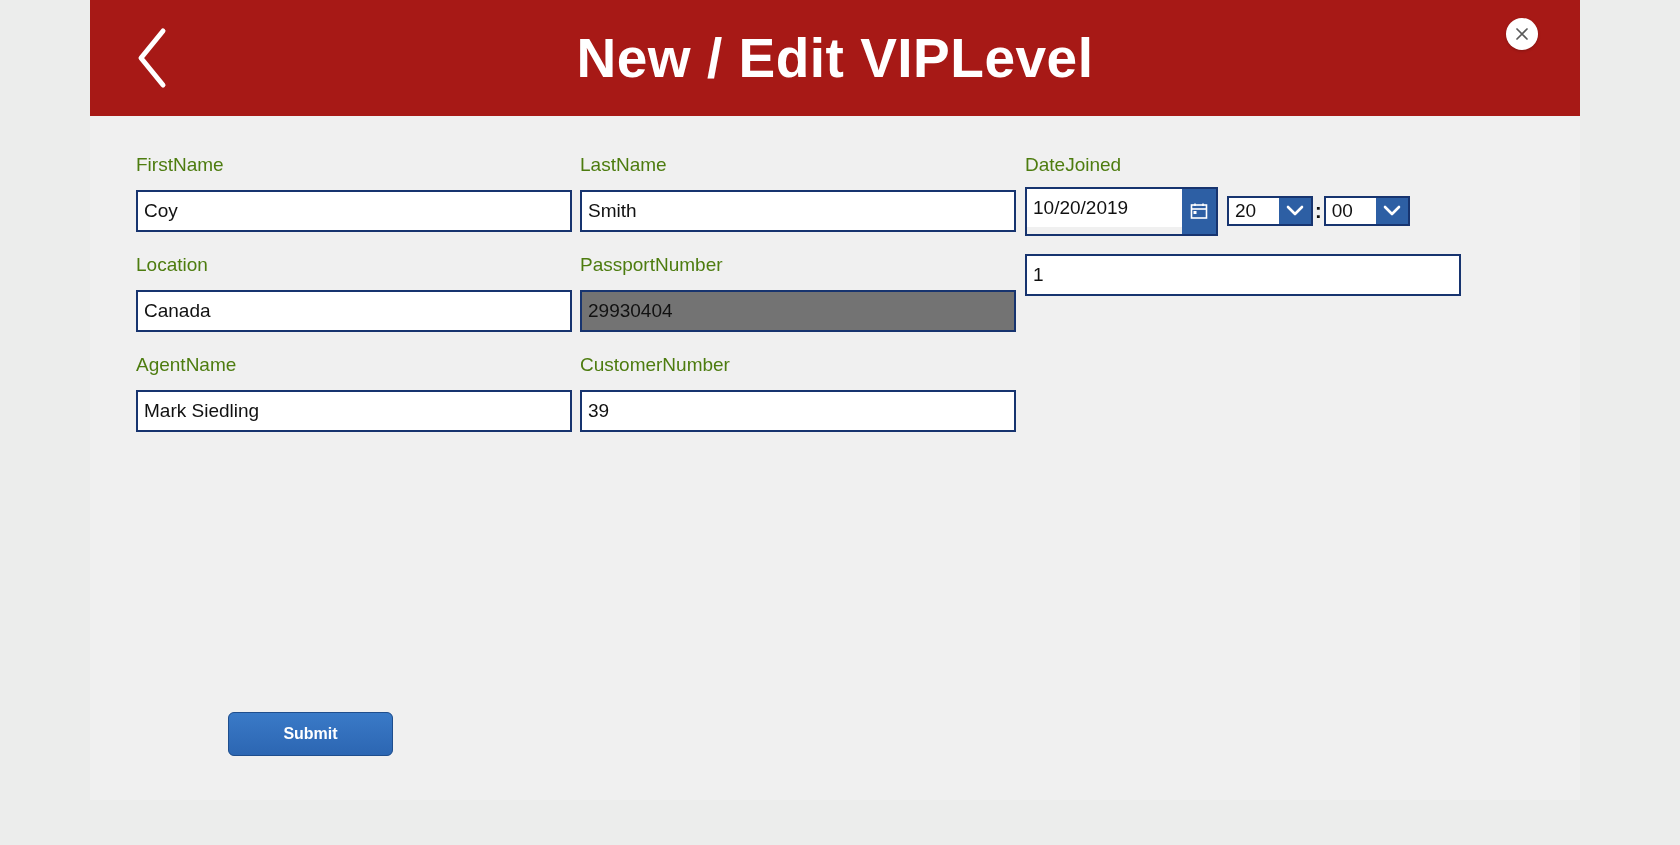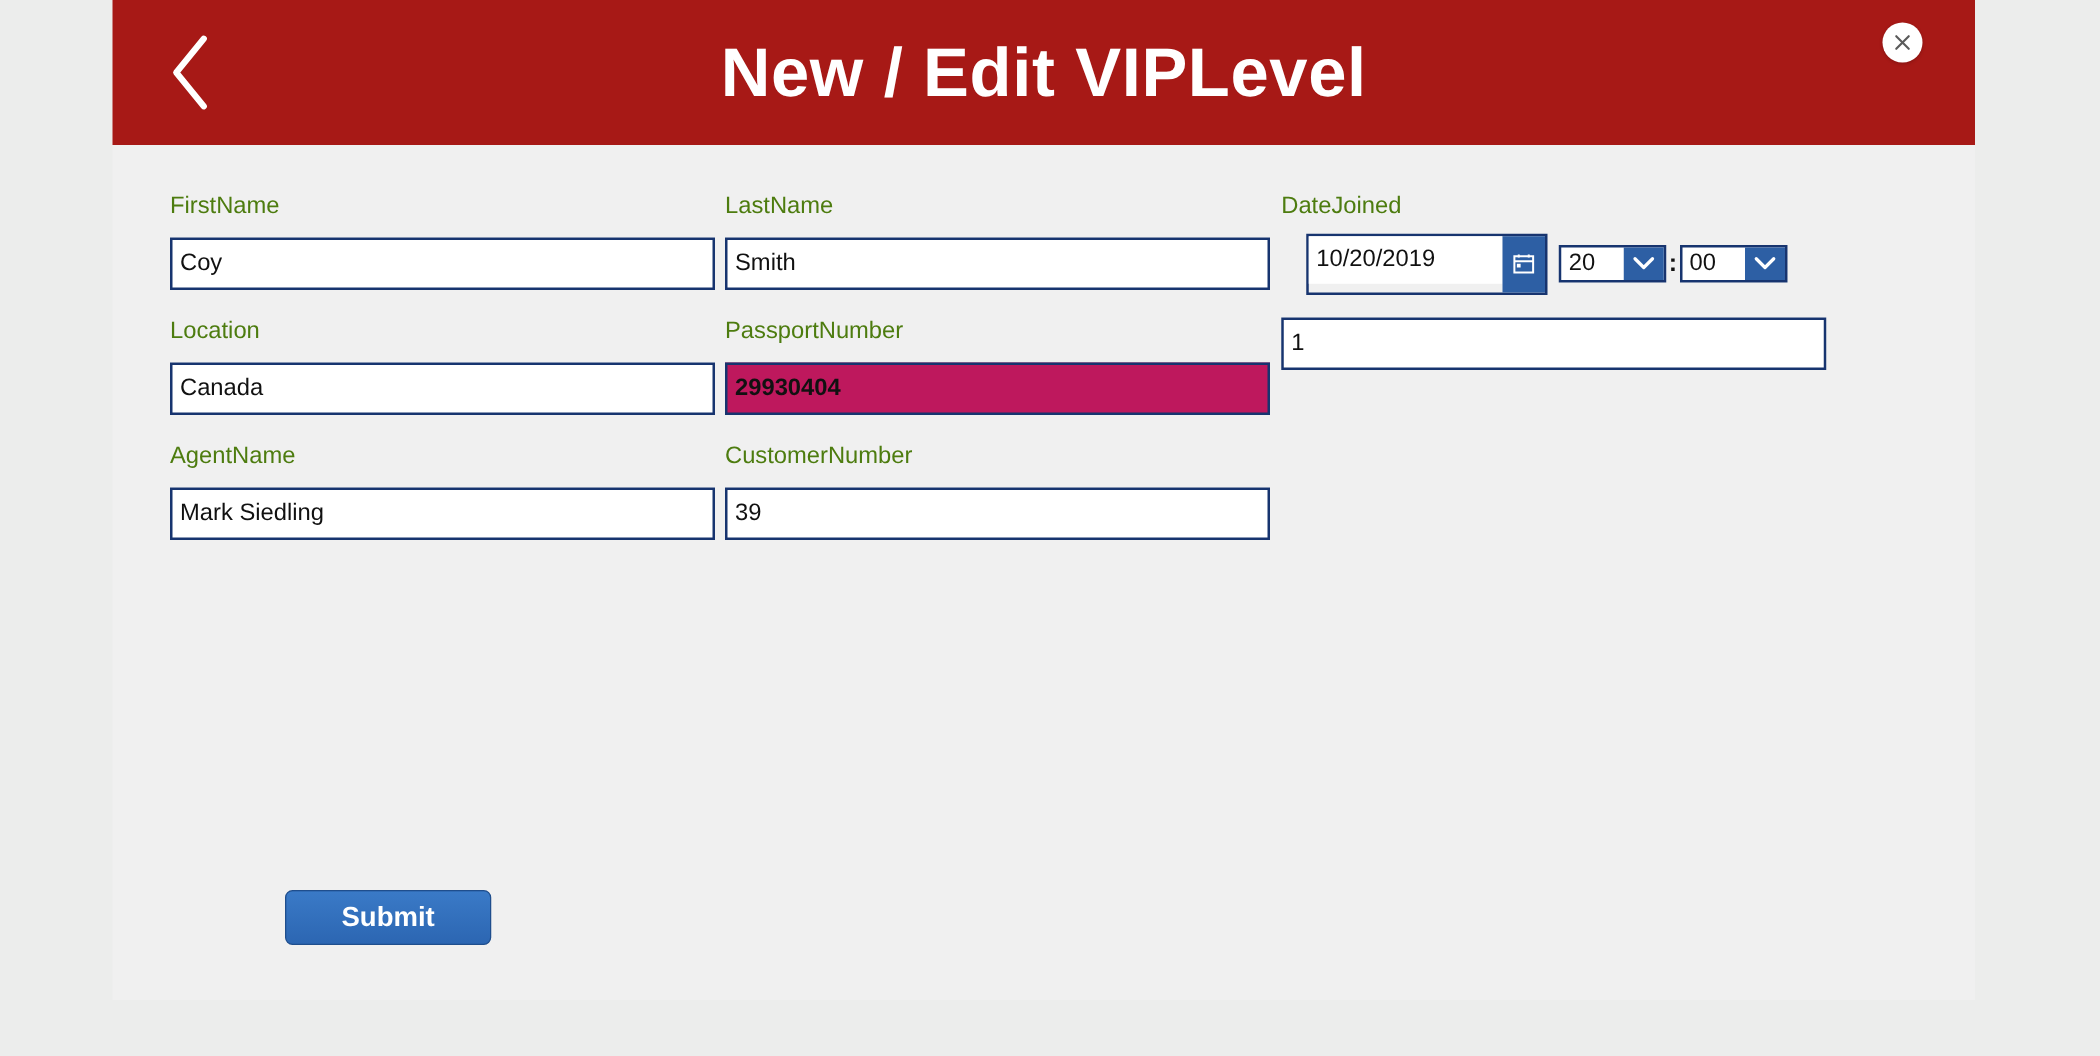--- a/index.html
+++ b/index.html
@@ -70,33 +70,31 @@
       width: 436px;
       height: 42px;
       border: 2px solid #17346f;
       background: #fff;
       font-size: 19px;
       color: #111;
       padding: 0 6px;
       outline: none;
     }
     .txt.highlight {
-      background: #be185d;
-      font-weight: bold;
+      background: #737373;
     }
     .date-wrap {
       height: 42px;
       display: flex;
       align-items: center;
     }
     .date-box {
       display: flex;
       border: 2px solid #17346f;
       height: 49px;
-      margin-left: 20px;
     }
     .date-input {
       width: 155px;
       height: 38px;
       border: none;
       background: #fff;
       font-size: 19px;
       color: #111;
       padding: 0 6px;
       outline: none;
@@ -152,21 +150,21 @@
       position: absolute;
       left: 138px;
       top: 712px;
       width: 165px;
       height: 44px;
       background: #2d6ab5;
       background-image: linear-gradient(#3a7ac7, #2c66b2);
       border: 1px solid #1f4e8d;
       border-radius: 6px;
       color: #fff;
-      font-size: 22px;
+      font-size: 16px;
       font-weight: 600;
       cursor: pointer;
     }
     .close-x {
       position: absolute;
       top: 18px;
       right: 142px;
       width: 32px;
       height: 32px;
       border-radius: 50%;

